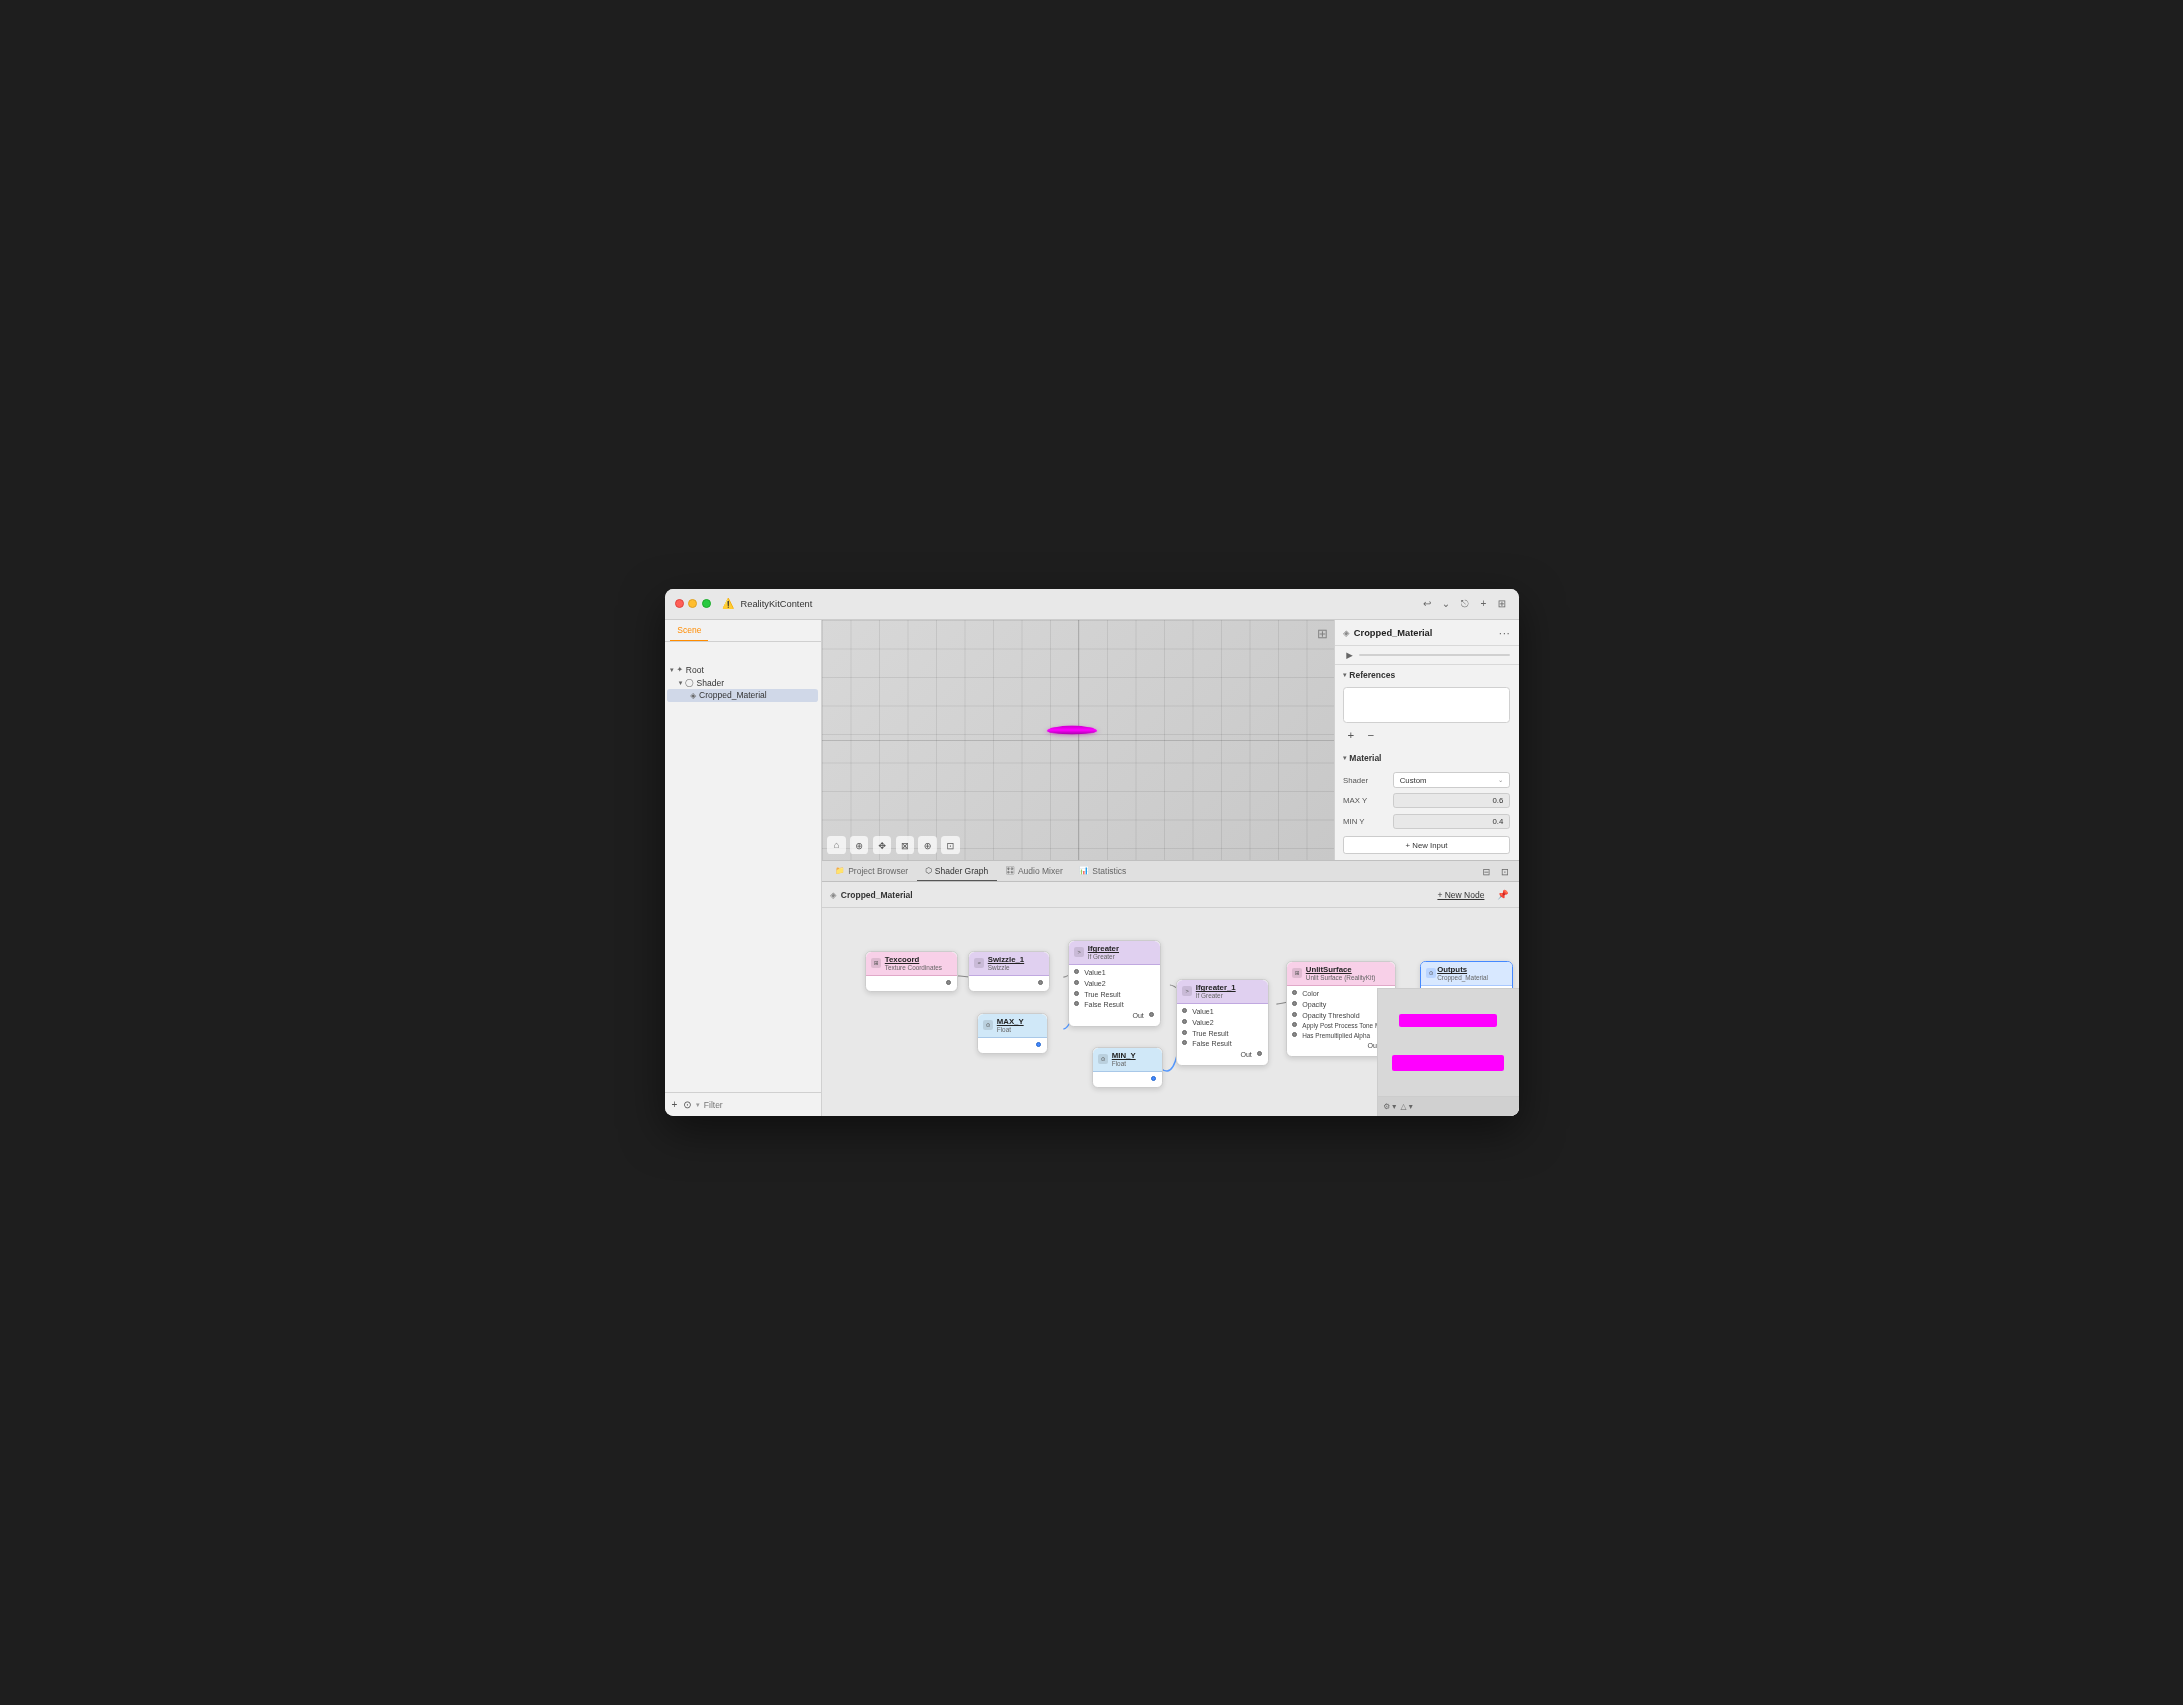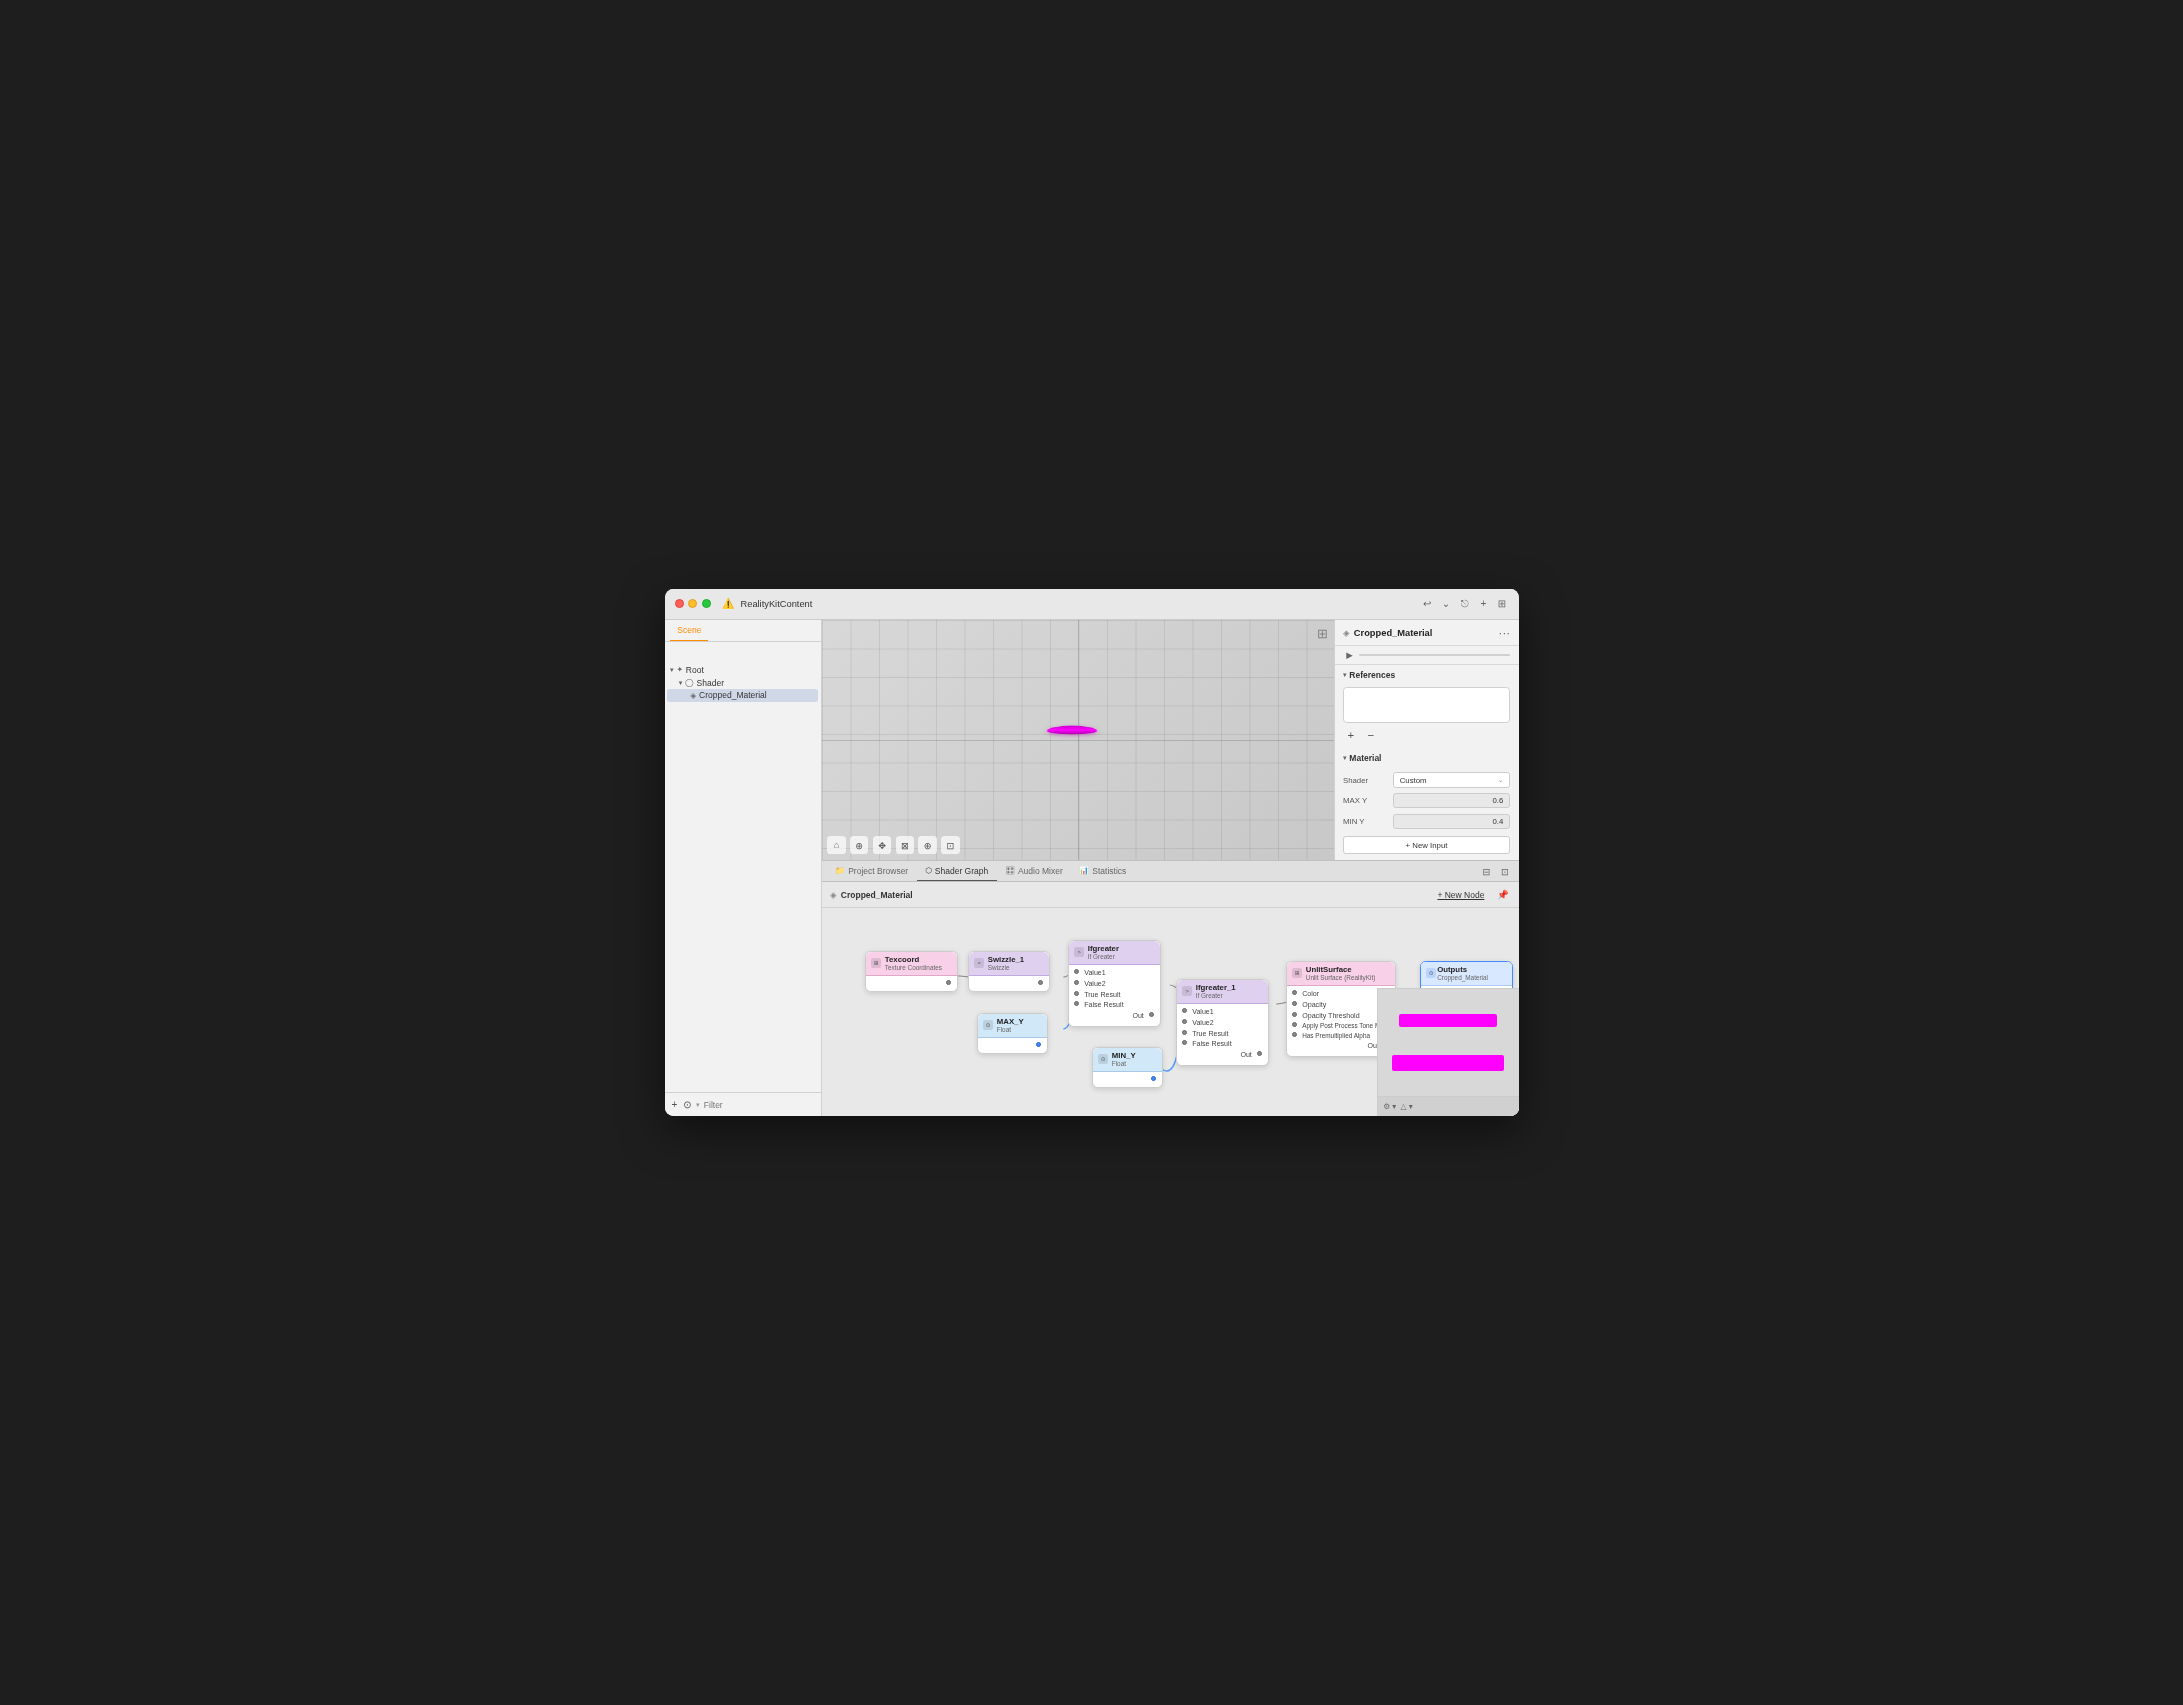--- a/index.html
+++ b/index.html
@@ -455,20 +455,21 @@
       border-bottom: 0.7px solid #c0a8e0;
     }
     .node-header-blue {
       background: #d0e8f8;
       border-bottom: 0.7px solid #a8c8e8;
     }
     .node-title {
       font-size: 7.8px;
       font-weight: 600;
       color: #222;
+      text-decoration: underline;
     }
     .node-subtitle {
       font-size: 6.4px;
       color: #666;
     }
     .node-icon {
       width: 10px; height: 10px;
       background: rgba(0,0,0,0.1);
       border-radius: 2.1px;
       display: flex; align-items: center; justify-content: center;

